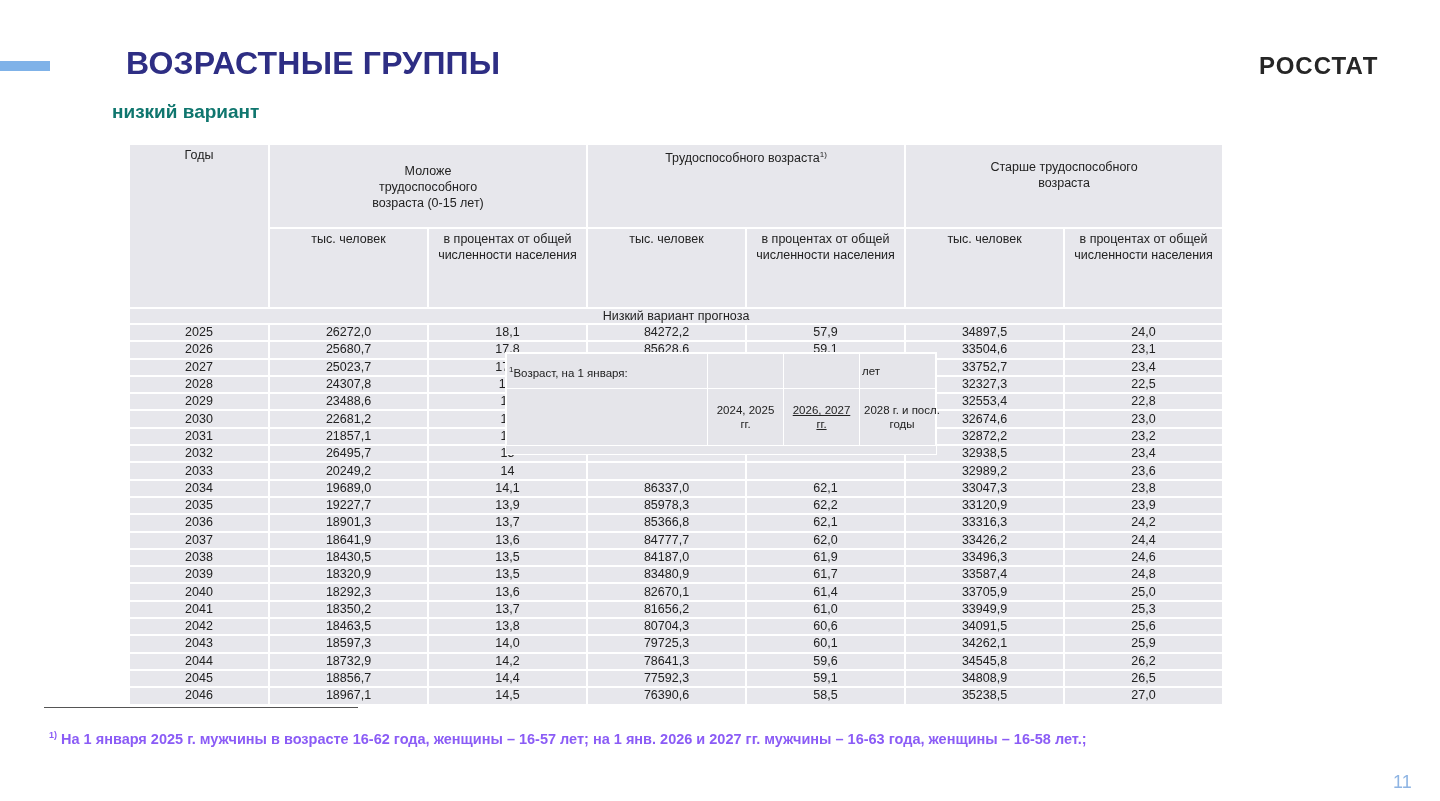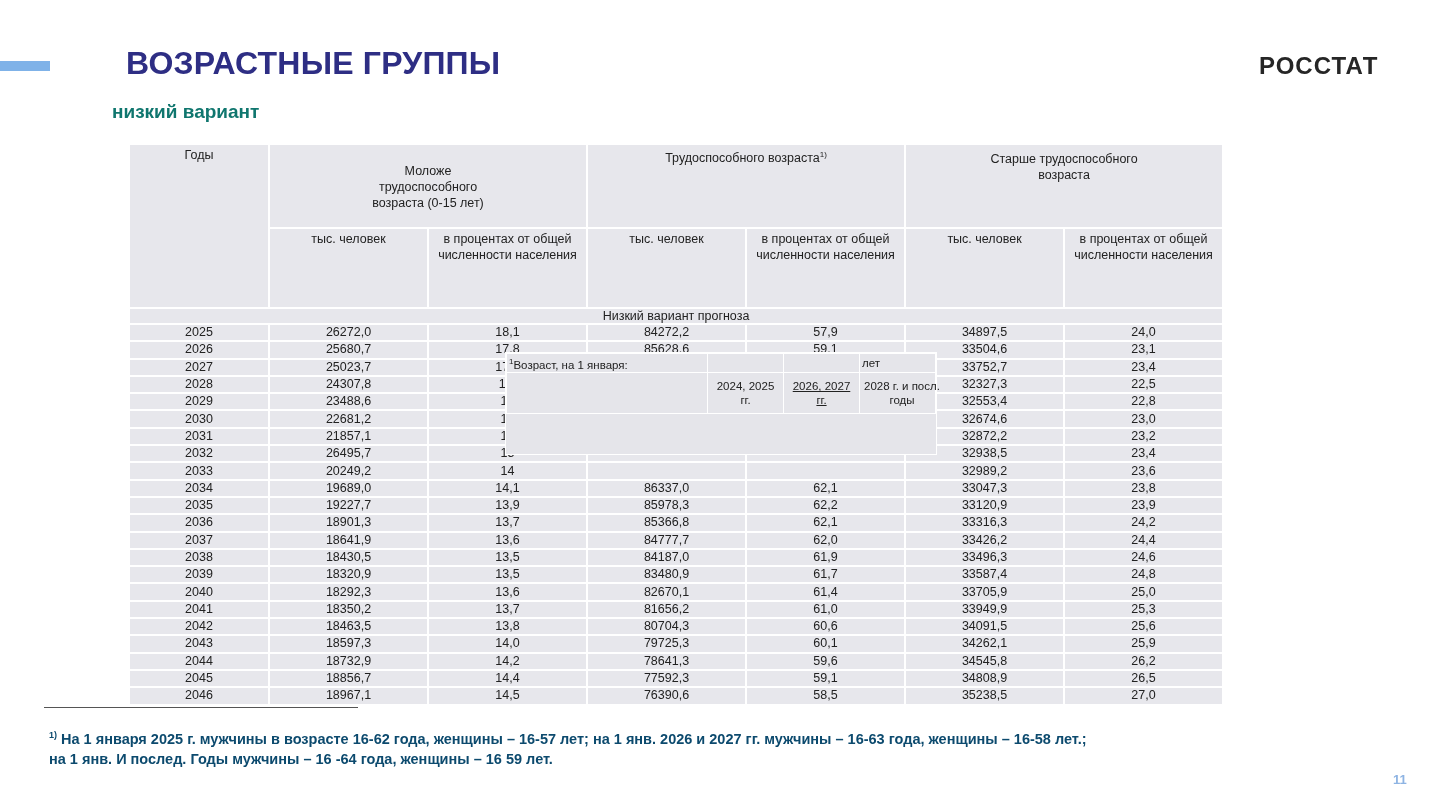--- a/index.html
+++ b/index.html
@@ -16,31 +16,31 @@
   table.main th { vertical-align:top; padding-top:2px; line-height:16px; }
   table.main tr.h1 th { height:50px; }
   table.main tr.h2 th { height:76px; }
   table.main tr.variant td { height:14px; line-height:14px; }
   table.main tr.data td { height:15.3px; line-height:15px; }
   sup { font-size:8px; }
 
   .overlay { position:absolute; left:505px; top:352px; width:430px; height:101px; background:#e5e5ea;
              border:1px solid #ffffff; font-size:11.5px; color:#222; }
   .overlay table { border-collapse:collapse; width:100%; table-layout:fixed; }
-  .overlay td { border:1px solid #ffffff; padding:0 2px; height:18px; line-height:14px; }
+  .overlay td { border:1px solid #ffffff; padding:8px 2px; height:18px; line-height:14px; }
   .overlay .c1 { width:196px; text-align:left; }
   .overlay .num { text-align:center; }
   .overlay .hdr { height:40px; text-align:center; }
   .overlay .unit { text-align:left; }
 
   .fn-rule { position:absolute; left:44px; top:707px; width:314px; height:1px; background:#555; }
   .footnote { position:absolute; left:49px; top:725px; width:1240px; font-size:14.5px; font-weight:bold;
-              color:#0c4a6e; line-height:20px; }
+              color:#8b5cf6; line-height:20px; }
   .footnote sup { font-size:9px; }
-  .page-num { position:absolute; left:1393px; top:772px; font-size:13px; font-weight:bold; color:#8eb4e3; }
+  .page-num { position:absolute; left:1393px; top:772px; font-size:18px; font-weight:normal; color:#8eb4e3; }
 </style>
 </head>
 <body>
 
 <div class="accent-bar"></div>
 <div class="title">ВОЗРАСТНЫЕ ГРУППЫ</div>
 <div class="logo">РОССТАТ</div>
 <div class="subtitle">низкий вариант</div>
 
 <table class="main">
@@ -54,21 +54,21 @@
       <col style="width:159px">
   </colgroup>
   <thead>
     <tr class="h1">
       <th rowspan="2">Годы</th>
       <th colspan="2">
           <div style="width:120px;margin:16px auto;">Моложе трудоспособного возраста (0-15 лет)</div>
         </th>
       <th colspan="2"><span>Трудоспособного возраста</span><sup>1)</sup></th>
       <th colspan="2">
-          <div style="width:170px;margin:4px auto;">Старше трудоспособного возраста</div>
+          <div style="width:170px;margin:12px auto;">Старше трудоспособного возраста</div>
         </th>
     </tr>
     <tr class="h2">
       <th>тыс. человек</th>
       <th>в процентах от общей численности населения</th>
       <th>тыс. человек</th>
       <th>в процентах от общей численности населения</th>
       <th>тыс. человек</th>
       <th>в процентах от общей численности населения</th>
     </tr>
@@ -299,15 +299,14 @@
             <div style="width:80px;margin:0 auto;">2028 г. и посл. годы</div>
           </td>
     </tr>
   </tbody>
     </table>
 </div>
 
 <div class="fn-rule"></div>
 <div class="footnote">
   <div><sup>1)</sup><span> На 1 января 2025 г. мужчины в возрасте 16-62 года, женщины – 16-57 лет; на 1 янв. 2026 и 2027 гг. мужчины – 16-63 года, женщины – 16-58 лет.;</span></div>
-  <div>на 1 янв. И послед. Годы мужчины – 16 -64 года, женщины – 16 59 лет.</div>
 </div>
 <div class="page-num">11</div>
 
 </body></html>

